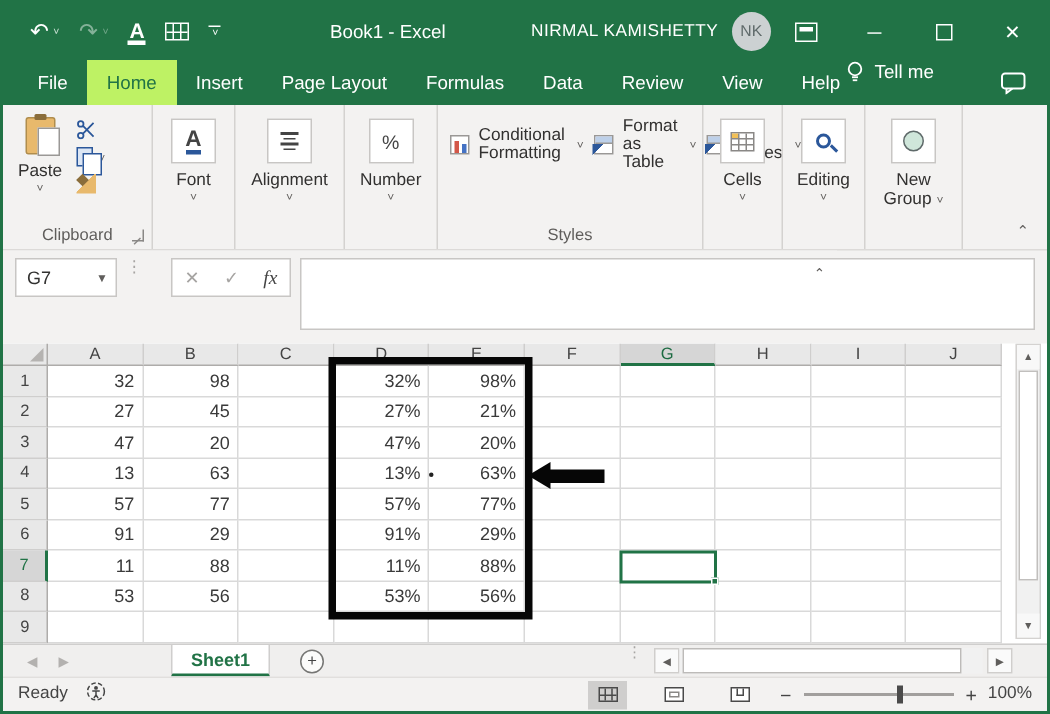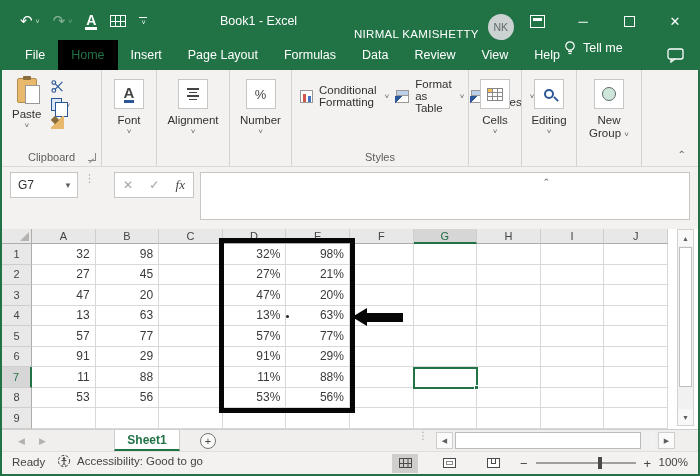--- a/index.html
+++ b/index.html
@@ -16,35 +16,35 @@
   .qbtn.dim { opacity:.45; }
   .fontcolor-a { font-size:14px; font-weight:bold; border-bottom:3px solid #fff; line-height:14px; padding:0 1px; }
   .borders-ic { width:16px; height:12px; border:1px solid #fff; position:relative; }
   .borders-ic:before { content:""; position:absolute; left:4px; top:0; bottom:0; width:1px; background:#fff; box-shadow:5px 0 0 #fff; }
   .borders-ic:after { content:""; position:absolute; left:0; right:0; top:5px; height:1px; background:#fff; }
   .qat-more { display:flex; flex-direction:column; align-items:center; }
   .qat-more .bar { width:8px; height:1.5px; background:#fff; margin-bottom:2px; }
   .qat-more .v { font-size:7px; line-height:5px; }
   .doc-title { position:absolute; left:218px; top:0; height:38px; display:flex; align-items:center;
                font-size:12.5px; color:#fff; }
-  .account { position:absolute; left:352px; top:0; height:38px; display:flex; align-items:flex-end; gap:9px; }
+  .account { position:absolute; left:352px; top:0; height:38px; display:flex; align-items:center; gap:9px; }
   .account-name { font-size:11.5px; letter-spacing:.3px; }
   .avatar { width:26px; height:26px; border-radius:50%; background:#ccd1d2; color:#5f6a6a;
             font-size:10.5px; display:flex; align-items:center; justify-content:center; }
   .winctl { position:absolute; right:0; top:0; height:38px; display:flex; align-items:center; }
   .winbtn { width:46px; height:38px; display:flex; align-items:center; justify-content:center; color:#fff; font-size:13px; }
   .ribbon-display-ic { width:15px; height:13px; border:1.5px solid #fff; position:relative; }
   .ribbon-display-ic:before { content:""; position:absolute; left:2px; right:2px; top:2px; height:3px; background:#fff; }
   .maxbtn-ic { width:11px; height:11px; border:1.5px solid #fff; }
 
   
   .tabrow { position:absolute; left:0; top:38px; width:696px; height:30px; background:#217346;
             display:flex; align-items:stretch; color:#fff; font-size:12.5px; }
   .tabrow .tab { padding:0 13px; display:flex; align-items:center; cursor:default; }
-  .tabrow .tab.active { background:#000000; color:#217346; }
+  .tabrow .tab.active { background:#bef264; color:#217346; }
   .tab-file { margin-left:10px; }
   .tellme { display:flex; align-items:center; gap:7px; padding:0 10px; }
   .comment-wrap { position:absolute; right:14px; top:0; height:30px; display:flex; align-items:center; }
 
   
   .ribbon { position:absolute; left:0; top:68px; width:696px; height:97px; background:#f3f2f1;
             border-bottom:1px solid #dcdad8; display:flex; }
   .rgroup { position:relative; height:100%; border-right:1px solid #d4d2d0; display:flex;
             flex-direction:column; align-items:center; }
   .rgroup-label { position:absolute; bottom:3px; left:0; right:0; text-align:center;
@@ -533,21 +533,20 @@
   </div>
 
   <div class="statusbar">
     <span class="status-ready">Ready</span>
     <span class="acc-group">
       <svg width="14" height="14" viewBox="0 0 14 14">
           <circle cx="7" cy="7" r="5.6" fill="none" stroke="#444" stroke-width="1" stroke-dasharray="3 1.6"></circle>
           <circle cx="7" cy="4.6" r="1.3" fill="#444"></circle>
           <path d="M4.5 6.6 L9.5 6.6 M7 6.6 L7 9.2 M7 9.2 L5.6 11.4 M7 9.2 L8.4 11.4" stroke="#444" stroke-width="1" fill="none"></path>
         </svg>
-      <span>Accessibility: Good to go</span>
     </span>
     <span class="viewbtns">
       <span class="viewbtn sel">
           <span class="ic-grid"></span>
         </span>
       <span class="viewbtn">
           <span class="ic-doc"></span>
         </span>
       <span class="viewbtn">
           <span class="ic-pbreak"></span>

